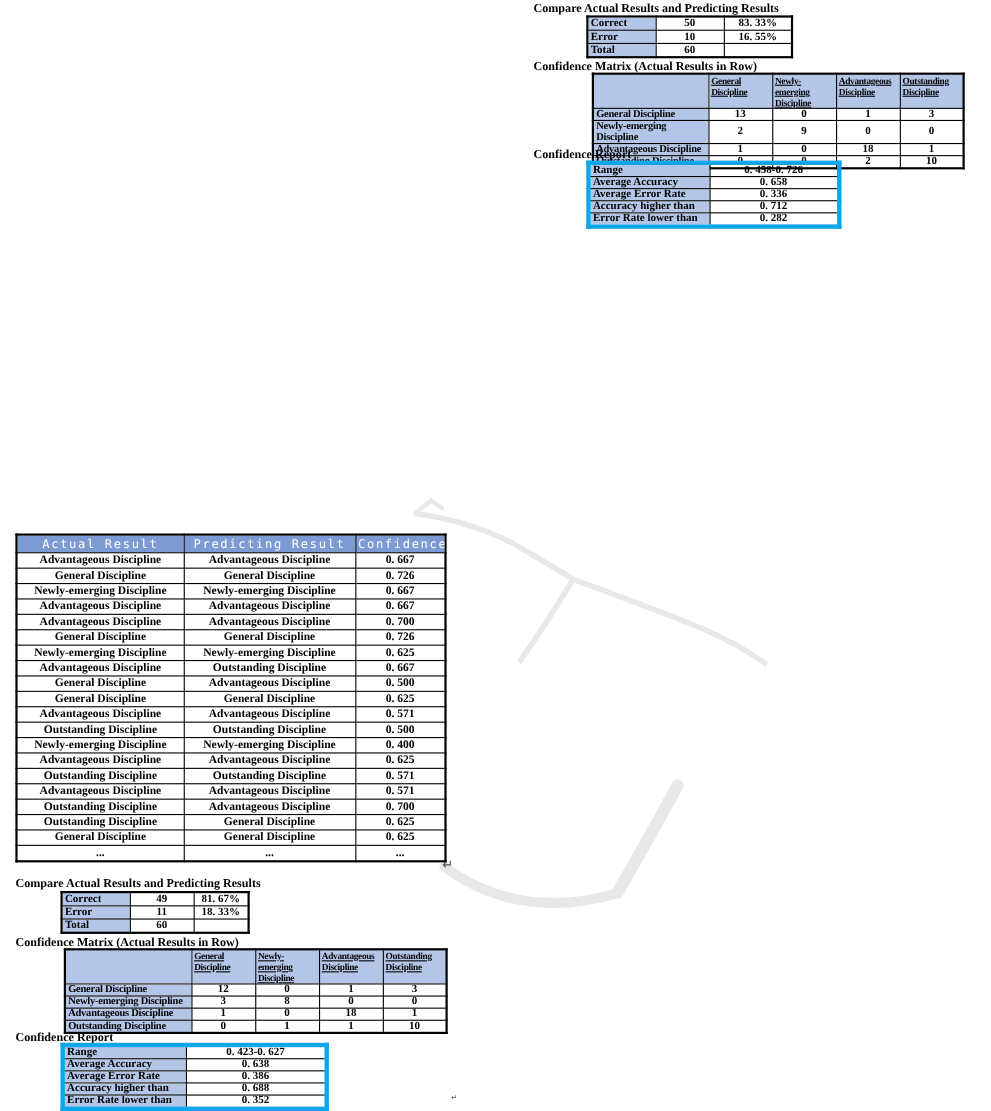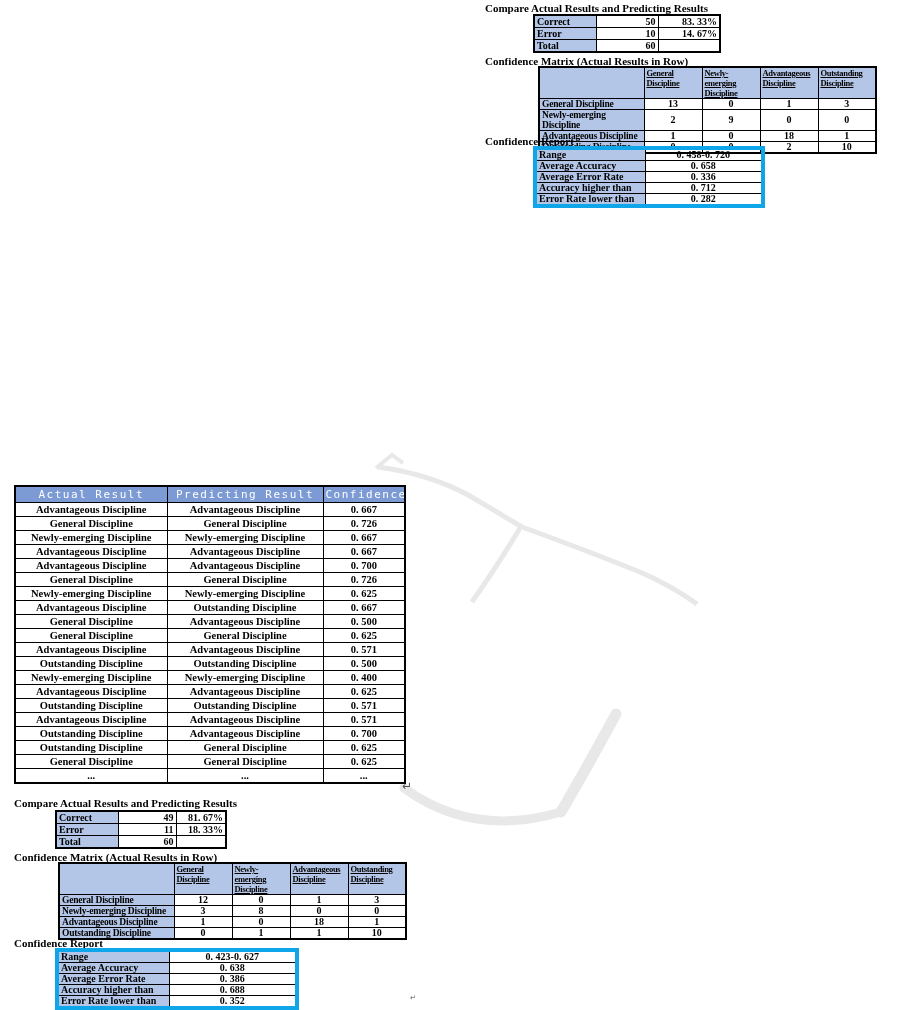--- a/index.html
+++ b/index.html
@@ -23,21 +23,21 @@
   .sec-title{position:absolute;z-index:1;font-weight:bold;font-size:11px;white-space:nowrap;}
 
   
   .results{width:390px;border:2px solid #000;text-align:center;font-weight:bold;}
   .results th{background:#7c9ad3;color:#fff;font-family:"DejaVu Sans Mono",monospace;
               font-size:11px;letter-spacing:1.5px;height:15px;font-weight:normal;}
   .results td{font-size:10.5px;line-height:13px;height:13px;}
 
   
   .compare{border:2px solid #000;font-weight:bold;font-size:10px;text-align:center;}
-  .compare td{line-height:11px;height:11px;text-align:right;}
+  .compare td{line-height:11px;height:11px;}
   .compare td:first-child{background:#b4c6e7;text-align:left;}
 
   
   .matrix{border:2px solid #000;font-weight:bold;text-align:center;}
   .matrix th{background:#b4c6e7;font-size:8.5px;letter-spacing:-0.3px;text-align:left;
              vertical-align:top;line-height:10px;height:21px;text-decoration:underline;
              font-weight:bold;}
   .matrix th.corner{text-decoration:none;}
   .matrix td{font-size:10px;line-height:10px;height:10px;}
   .matrix td:first-child{background:#b4c6e7;text-align:left;font-size:9.5px;letter-spacing:-0.2px;}
@@ -77,21 +77,21 @@
       </colgroup>
     <tbody>
         <tr>
           <td>Correct</td>
           <td>50</td>
           <td>83. 33%</td>
         </tr>
         <tr>
           <td>Error</td>
           <td>10</td>
-          <td>14. 67%</td>
+          <td>16. 55%</td>
         </tr>
         <tr>
           <td>Total</td>
           <td>60</td>
           <td></td>
         </tr>
       </tbody>
   </table>
 
   <div class="sec-title" style="left:485px;top:55px;">Confidence Matrix (Actual Results in Row)</div>

